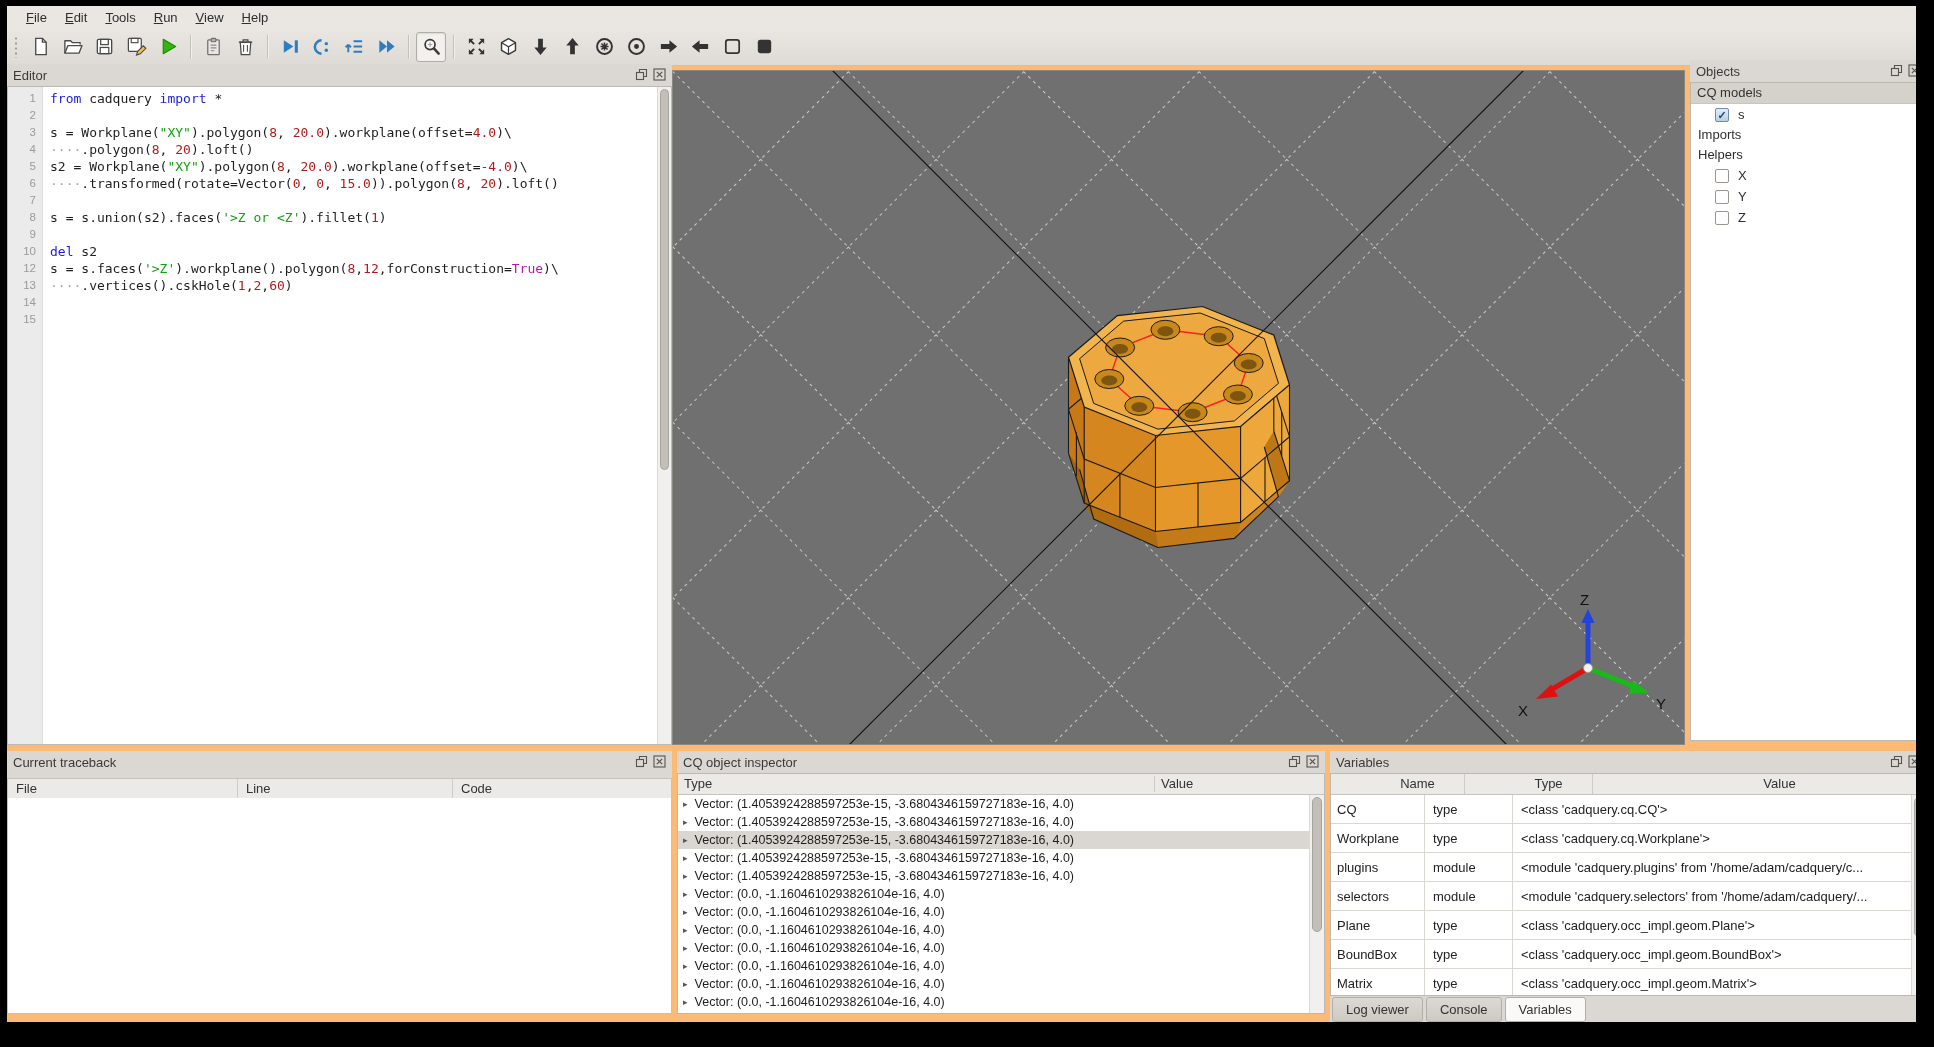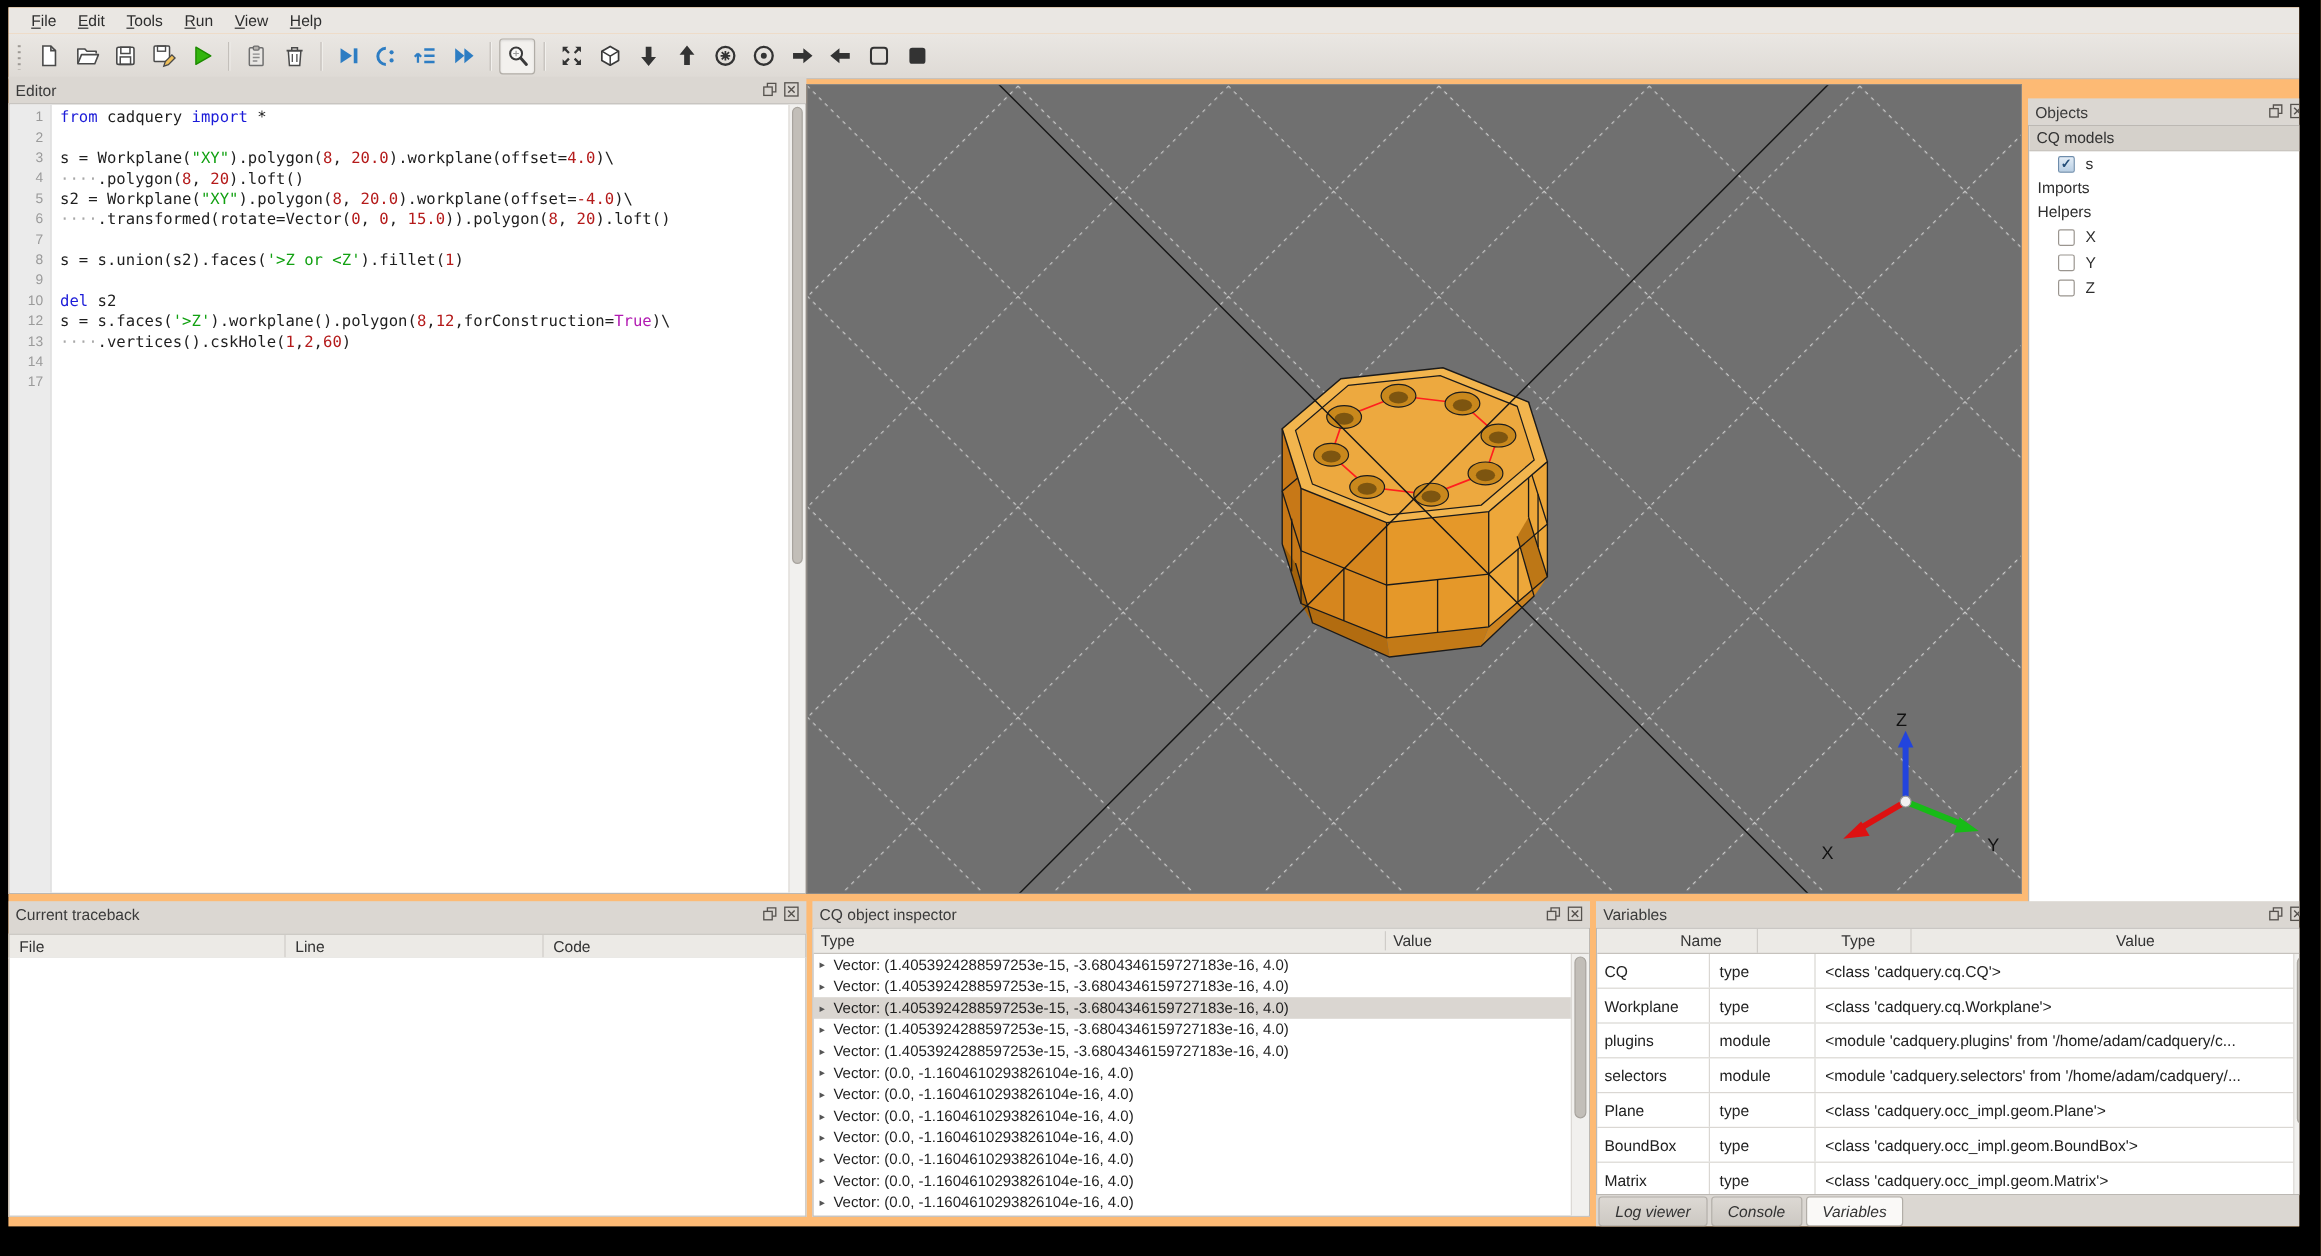--- a/index.html
+++ b/index.html
@@ -42,21 +42,21 @@
   .s-num{color:#b41a1a;}
   .s-pl{color:#1e1e1e;}
   .s-ws{color:#a8a8a8;}
   .escroll{position:absolute;right:0;top:0;bottom:0;width:13px;background:#f1f0ee;border-left:1px solid #dedbd7;}
   .escroll .thumb{top:2px;height:58%;}
 
   
   #viewport{position:absolute;left:665px;top:64px;width:1013px;height:675px;background:#707070;border:1px solid #8b8783;box-sizing:border-box;}
 
   
-  #objects-panel{left:1683px;top:76px;width:237px;height:681px;}
+  #objects-panel{left:1683px;top:54px;width:237px;height:681px;}
   .objects-body{position:absolute;left:0;top:22px;right:0;bottom:0;background:#fff;border:1px solid #bcb8b3;font-size:13px;color:#2e2e2e;overflow:hidden;}
   .obj-section{height:20px;line-height:20px;background:#d5d1cb;padding-left:6px;border-bottom:1px solid #c9c5bf;color:#333;}
   .obj-row{height:21px;display:flex;align-items:center;padding-left:24px;gap:9px;}
   .obj-root{height:20px;line-height:20px;padding-left:7px;}
   .cb{width:14px;height:14px;flex:0 0 14px;border:1px solid #9a958f;background:#fff;border-radius:2px;font-size:11px;line-height:13px;text-align:center;color:#244d77;font-weight:bold;box-sizing:border-box;}
   .cb.on{background:linear-gradient(#e3edf7,#b9cfe4);border-color:#6d8cab;}
 
   
   #traceback-panel{left:0;top:745px;width:665px;height:263px;}
   .tb-head{position:absolute;left:0;top:27px;right:0;height:21px;background:#eceae6;border:1px solid #c6c2bd;display:flex;box-sizing:border-box;font-size:13px;color:#333;}
@@ -89,21 +89,21 @@
   .vh2{flex:1;border-right:none;}
   .var-rows{position:absolute;left:0;top:21px;right:14px;bottom:0;}
   .var-row{height:28px;display:flex;border-bottom:1px solid #dad7d3;font-size:13px;color:#222;align-items:center;}
   .var-cell{overflow:hidden;white-space:nowrap;box-sizing:border-box;}
   .vc0{width:94px;padding-left:6px;border-right:1px solid #dad7d3;align-self:stretch;display:flex;align-items:center;}
   .vc1{width:88px;padding-left:8px;border-right:1px solid #dad7d3;align-self:stretch;display:flex;align-items:center;}
   .vc2{flex:1;padding-left:8px;}
   .var-body .vscroll{top:21px;}
   .var-body .thumb{top:2px;height:70%;}
   .tabsrow{position:absolute;left:2px;top:246px;height:25px;display:flex;gap:3px;}
-  .tab{padding:0 13px;font-size:13px;color:#333;background:linear-gradient(#dcd8d3,#cdc9c3);border:1px solid #b2aea8;border-radius:3px;display:flex;align-items:center;box-sizing:border-box;font-style:italic;}
+  .tab{padding:0 13px;font-size:13px;color:#333;background:linear-gradient(#dcd8d3,#cdc9c3);border:1px solid #b2aea8;border-radius:3px;display:flex;align-items:center;box-sizing:border-box;}
   .tab.active{background:#faf9f7;}
 </style>
 </head>
 <body>
 
 <div id="window">
 
   <div class="menubar" id="menubar">
       <span class="mitem"><u>F</u>ile</span>
       <span class="mitem"><u>E</u>dit</span>
@@ -326,21 +326,21 @@
           <div class="cl"><span class="ln">4</span><span class="ct"><span class="s-ws">····</span><span class="s-pl">.polygon(</span><span class="s-num">8</span><span class="s-pl">, </span><span class="s-num">20</span><span class="s-pl">).loft()</span></span></div>
           <div class="cl"><span class="ln">5</span><span class="ct"><span class="s-pl">s2 = Workplane(</span><span class="s-str">"XY"</span><span class="s-pl">).polygon(</span><span class="s-num">8</span><span class="s-pl">, </span><span class="s-num">20.0</span><span class="s-pl">).workplane(offset=</span><span class="s-num">-4.0</span><span class="s-pl">)\</span></span></div>
           <div class="cl"><span class="ln">6</span><span class="ct"><span class="s-ws">····</span><span class="s-pl">.transformed(rotate=Vector(</span><span class="s-num">0</span><span class="s-pl">, </span><span class="s-num">0</span><span class="s-pl">, </span><span class="s-num">15.0</span><span class="s-pl">)).polygon(</span><span class="s-num">8</span><span class="s-pl">, </span><span class="s-num">20</span><span class="s-pl">).loft()</span></span></div>
           <div class="cl"><span class="ln">7</span><span class="ct"></span></div>
           <div class="cl"><span class="ln">8</span><span class="ct"><span class="s-pl">s = s.union(s2).faces(</span><span class="s-str">'&gt;Z or &lt;Z'</span><span class="s-pl">).fillet(</span><span class="s-num">1</span><span class="s-pl">)</span></span></div>
           <div class="cl"><span class="ln">9</span><span class="ct"></span></div>
           <div class="cl"><span class="ln">10</span><span class="ct"><span class="s-kw">del</span><span class="s-pl"> s2</span></span></div>
           <div class="cl"><span class="ln">12</span><span class="ct"><span class="s-pl">s = s.faces(</span><span class="s-str">'&gt;Z'</span><span class="s-pl">).workplane().polygon(</span><span class="s-num">8</span><span class="s-pl">,</span><span class="s-num">12</span><span class="s-pl">,forConstruction=</span><span class="s-kw2">True</span><span class="s-pl">)\</span></span></div>
           <div class="cl"><span class="ln">13</span><span class="ct"><span class="s-ws">····</span><span class="s-pl">.vertices().cskHole(</span><span class="s-num">1</span><span class="s-pl">,</span><span class="s-num">2</span><span class="s-pl">,</span><span class="s-num">60</span><span class="s-pl">)</span></span></div>
           <div class="cl"><span class="ln">14</span><span class="ct"></span></div>
-          <div class="cl"><span class="ln">17</span><span class="ct"></span></div>
+          <div class="cl"><span class="ln">15</span><span class="ct"></span></div>
         </div>
       <div class="escroll">
           <div class="thumb"></div>
         </div>
     </div>
   </div>
 
   <div id="viewport">
     <svg width="1011" height="673" viewBox="0 0 1011 673">
       <defs>

